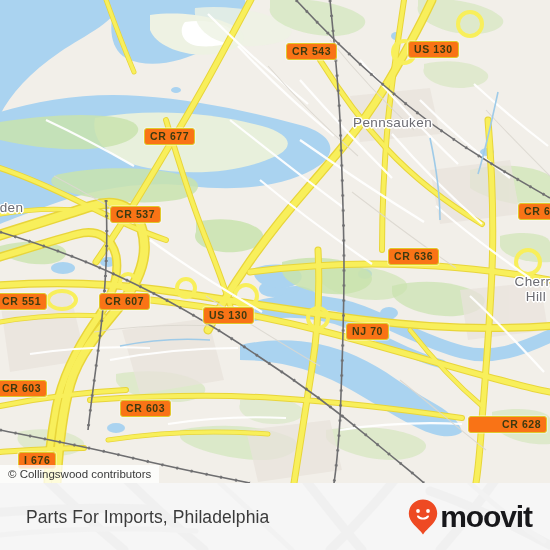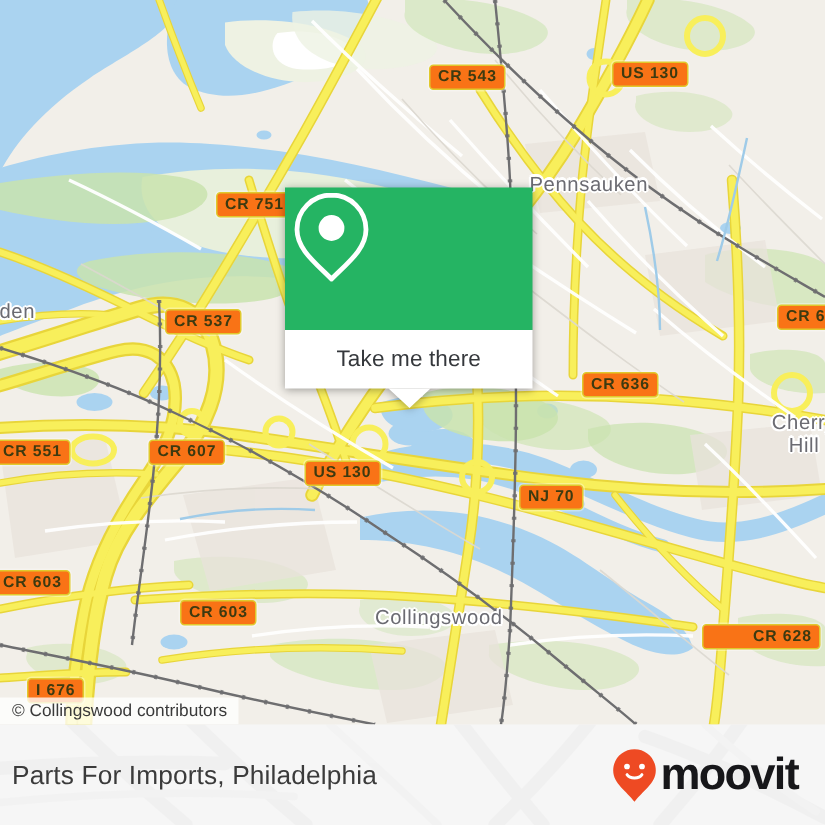--- a/index.html
+++ b/index.html
@@ -79,21 +79,21 @@
     border-top:13px solid #ffffff;
   }
 
   
   .bottombar{
     position:absolute;left:0;bottom:0;width:550px;height:67px;
     background:#f6f6f6;overflow:hidden;
   }
   .bottombar .watermark{position:absolute;left:0;top:0;opacity:.55;}
   .bottom-title{
-    position:absolute;left:8px;top:50%;transform:translateY(-50%);
+    position:absolute;left:26px;top:50%;transform:translateY(-50%);
     color:#3b3b3b;font-size:17.5px;font-family:"Liberation Sans", sans-serif;
     white-space:nowrap;letter-spacing:.1px;
   }
   .brand{
     position:absolute;right:18px;top:50%;transform:translateY(-50%);
     display:flex;align-items:center;gap:1px;
   }
   .brand-word{
     color:#17171a;font-size:30px;font-weight:bold;
     font-family:"Liberation Sans", sans-serif;letter-spacing:-1.1px;
@@ -337,49 +337,36 @@
           <path d="M498,92 C492,120 486,148 478,174"></path>
           <path d="M430,138 C436,166 440,194 440,220"></path>
           <path d="M120,346 C150,340 180,338 210,340"></path>
         </g>
       </g>
     </svg>
 
     <div class="place" style="left:-12px;top:200px;">mden</div>
     <div class="place" style="left:330px;top:115px;margin-left:23px;">Pennsauken</div>
     <div class="place two-line" style="left:505px;top:274px;width:62px;">Cherry Hill</div>
-    <div class="place" style="left:250px;top:404px;">Collingswood</div>
 
     <div class="shield" style="left:286px;top:43px;">CR 543</div>
     <div class="shield" style="left:408px;top:41px;">US 130</div>
-    <div class="shield" style="left:144px;top:128px;">CR 751</div>
+    <div class="shield" style="left:144px;top:128px;">CR 677</div>
     <div class="shield" style="left:110px;top:206px;">CR 537</div>
     <div class="shield" style="left:518px;top:203px;">CR 64</div>
     <div class="shield" style="left:388px;top:248px;">CR 636</div>
     <div class="shield" style="left:-4px;top:293px;">CR 551</div>
     <div class="shield" style="left:99px;top:293px;">CR 607</div>
     <div class="shield" style="left:203px;top:307px;">US 130</div>
     <div class="shield" style="left:346px;top:323px;">NJ 70</div>
     <div class="shield" style="left:-4px;top:380px;">CR 603</div>
     <div class="shield" style="left:120px;top:400px;">CR 603</div>
     <div class="shield" style="left:468px;top:416px;padding-left:33px;">CR 628</div>
     <div class="shield" style="left:18px;top:452px;">I 676</div>
 
-    <div class="popup">
-      <div class="popup-head">
-        <svg width="62" height="66" viewBox="0 0 62 66">
-          <path d="M31 5 C18.3 5 8 15.3 8 28 C8 41 20 50 31 61 C42 50 54 41 54 28 C54 15.3 43.7 5 31 5 Z" fill="none" stroke="#ffffff" stroke-width="3.2" stroke-linejoin="round"></path>
-          <circle cx="31" cy="27" r="8.6" fill="#ffffff"></circle>
-        </svg>
-      </div>
-      <div class="popup-body">
-        <span class="popup-label">Take me there</span>
-      </div>
-      <div class="popup-tail"></div>
-    </div>
 
     <div class="attribution">© Collingswood contributors</div>
   </div>
 
   <div class="bottombar">
     <svg class="watermark" width="550" height="67" viewBox="0 0 550 67">
       <rect x="0" y="0" width="550" height="67" fill="#f6f6f6"></rect>
       <g stroke="#ececec" fill="none" stroke-width="9" stroke-linecap="round">
         <path d="M40,-10 C66,16 94,42 124,67"></path>
         <path d="M120,-10 C146,16 174,42 204,67"></path>

